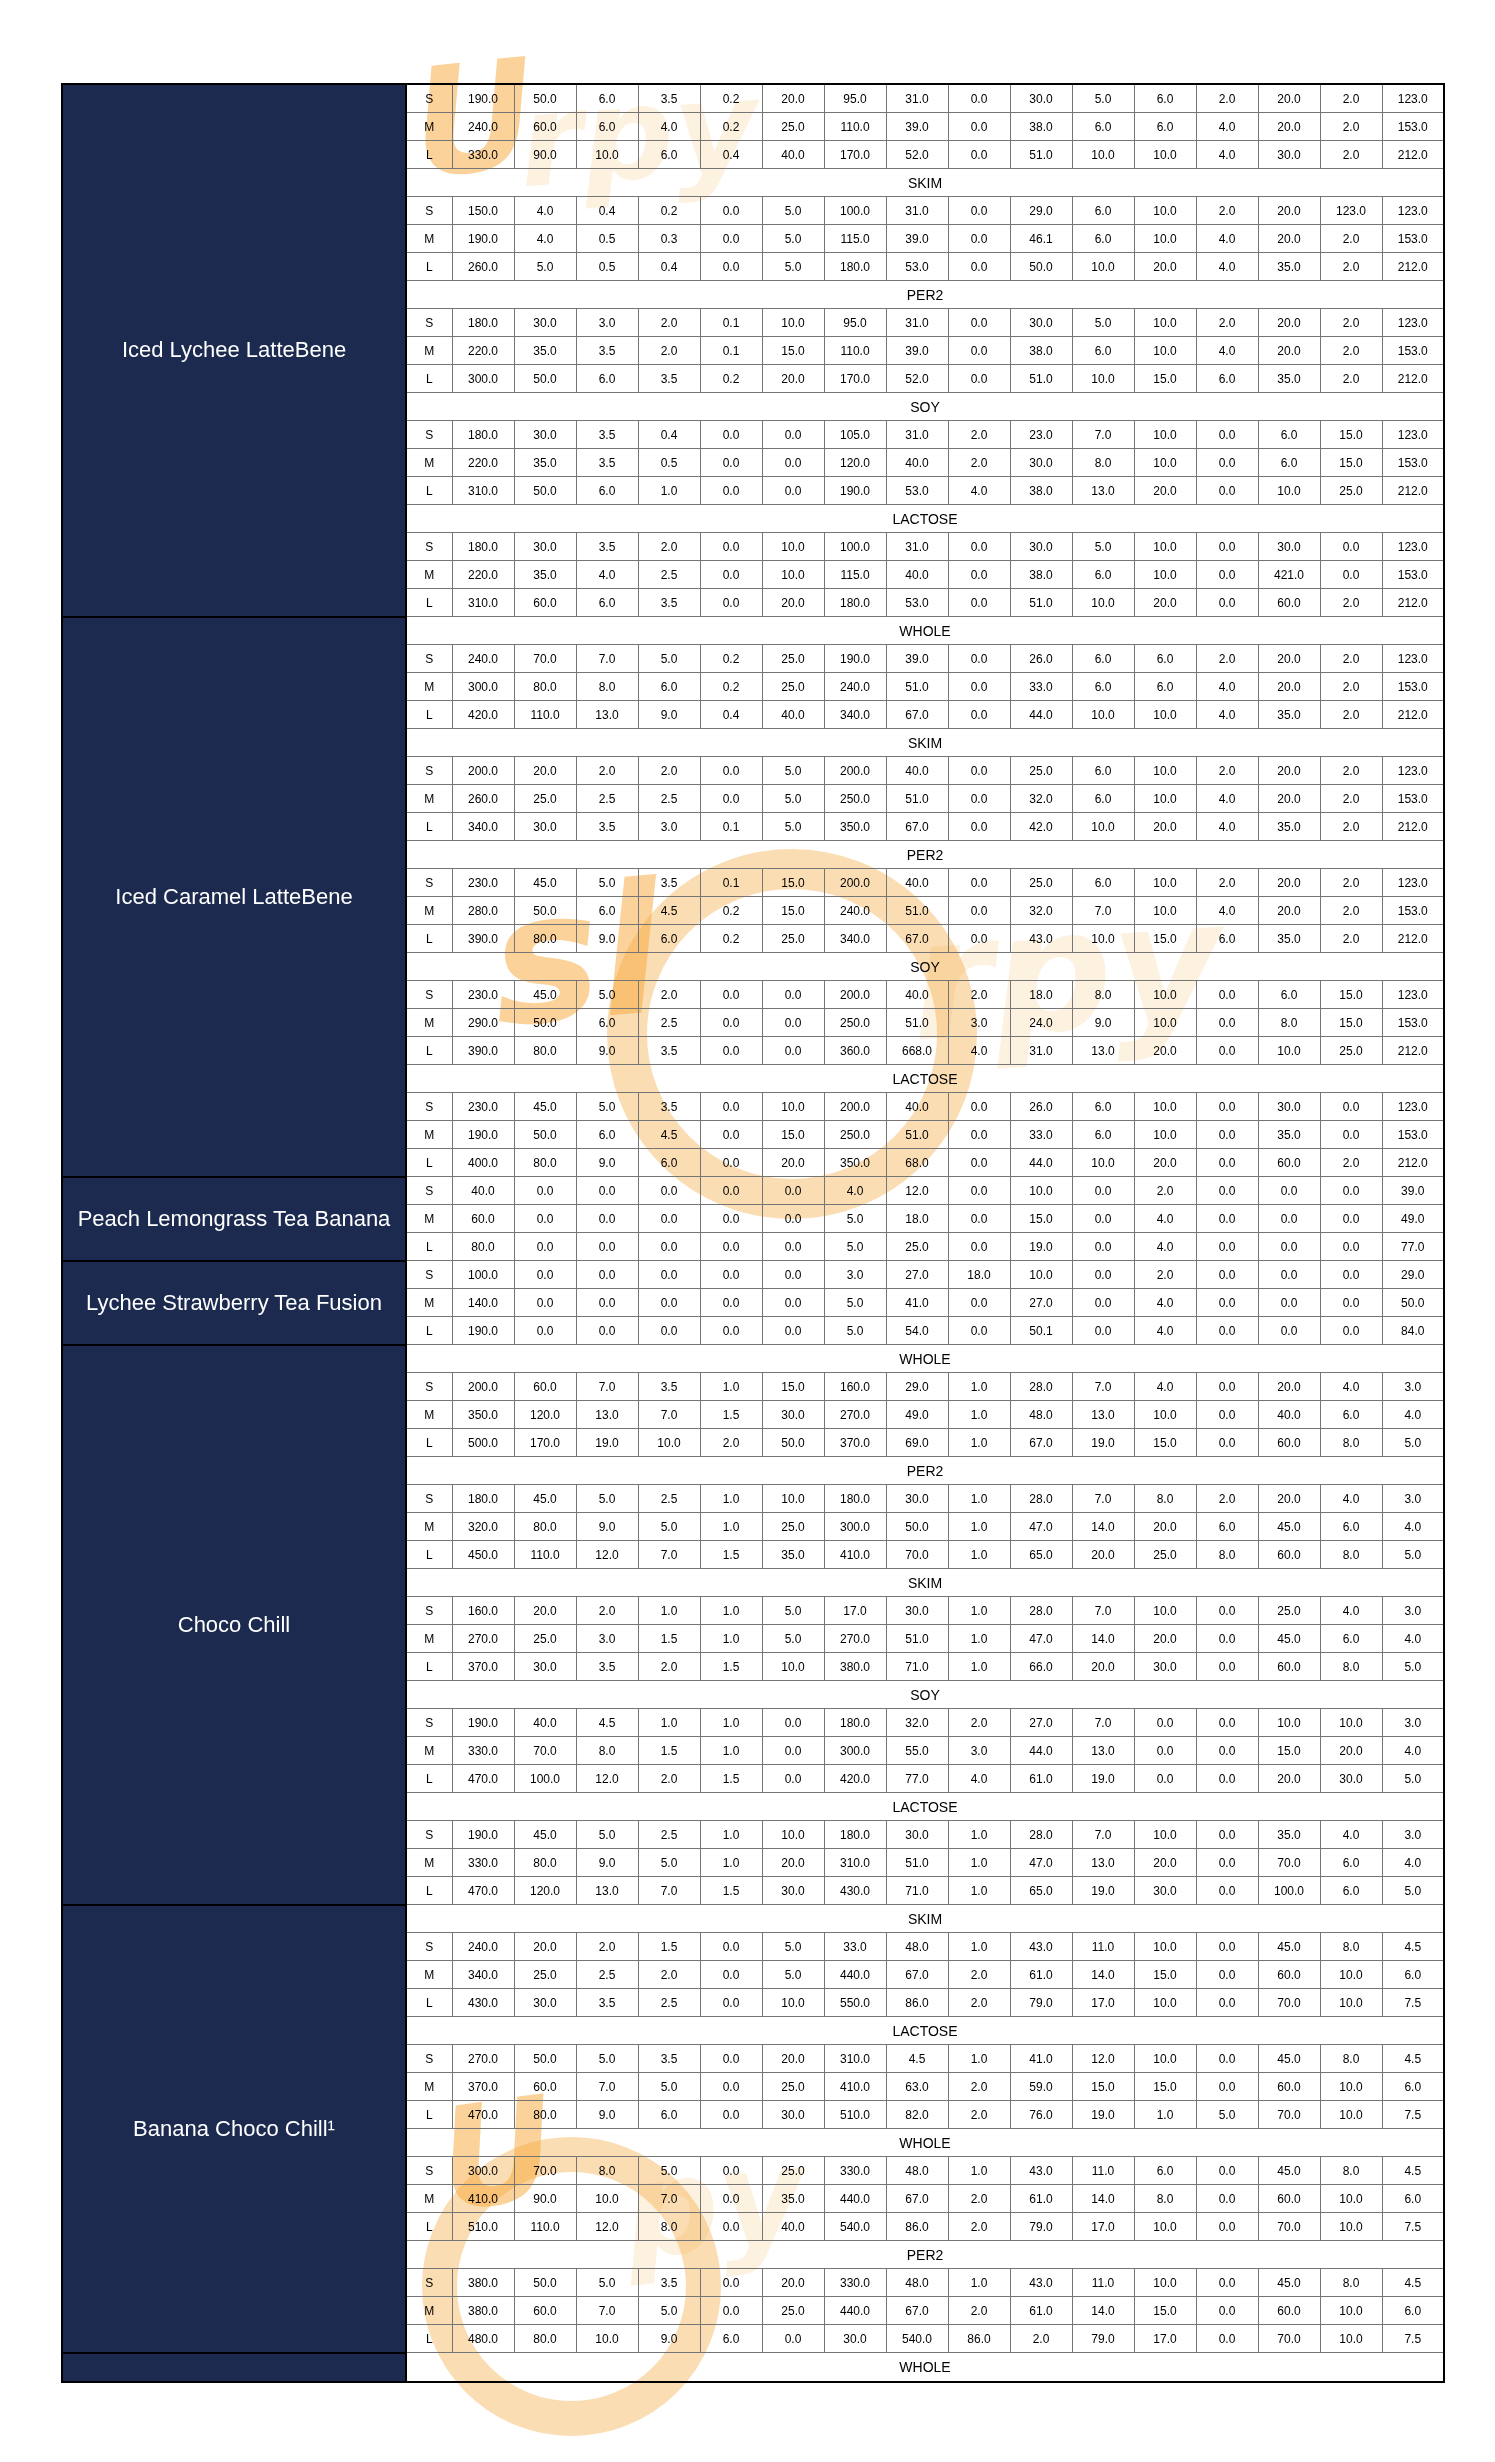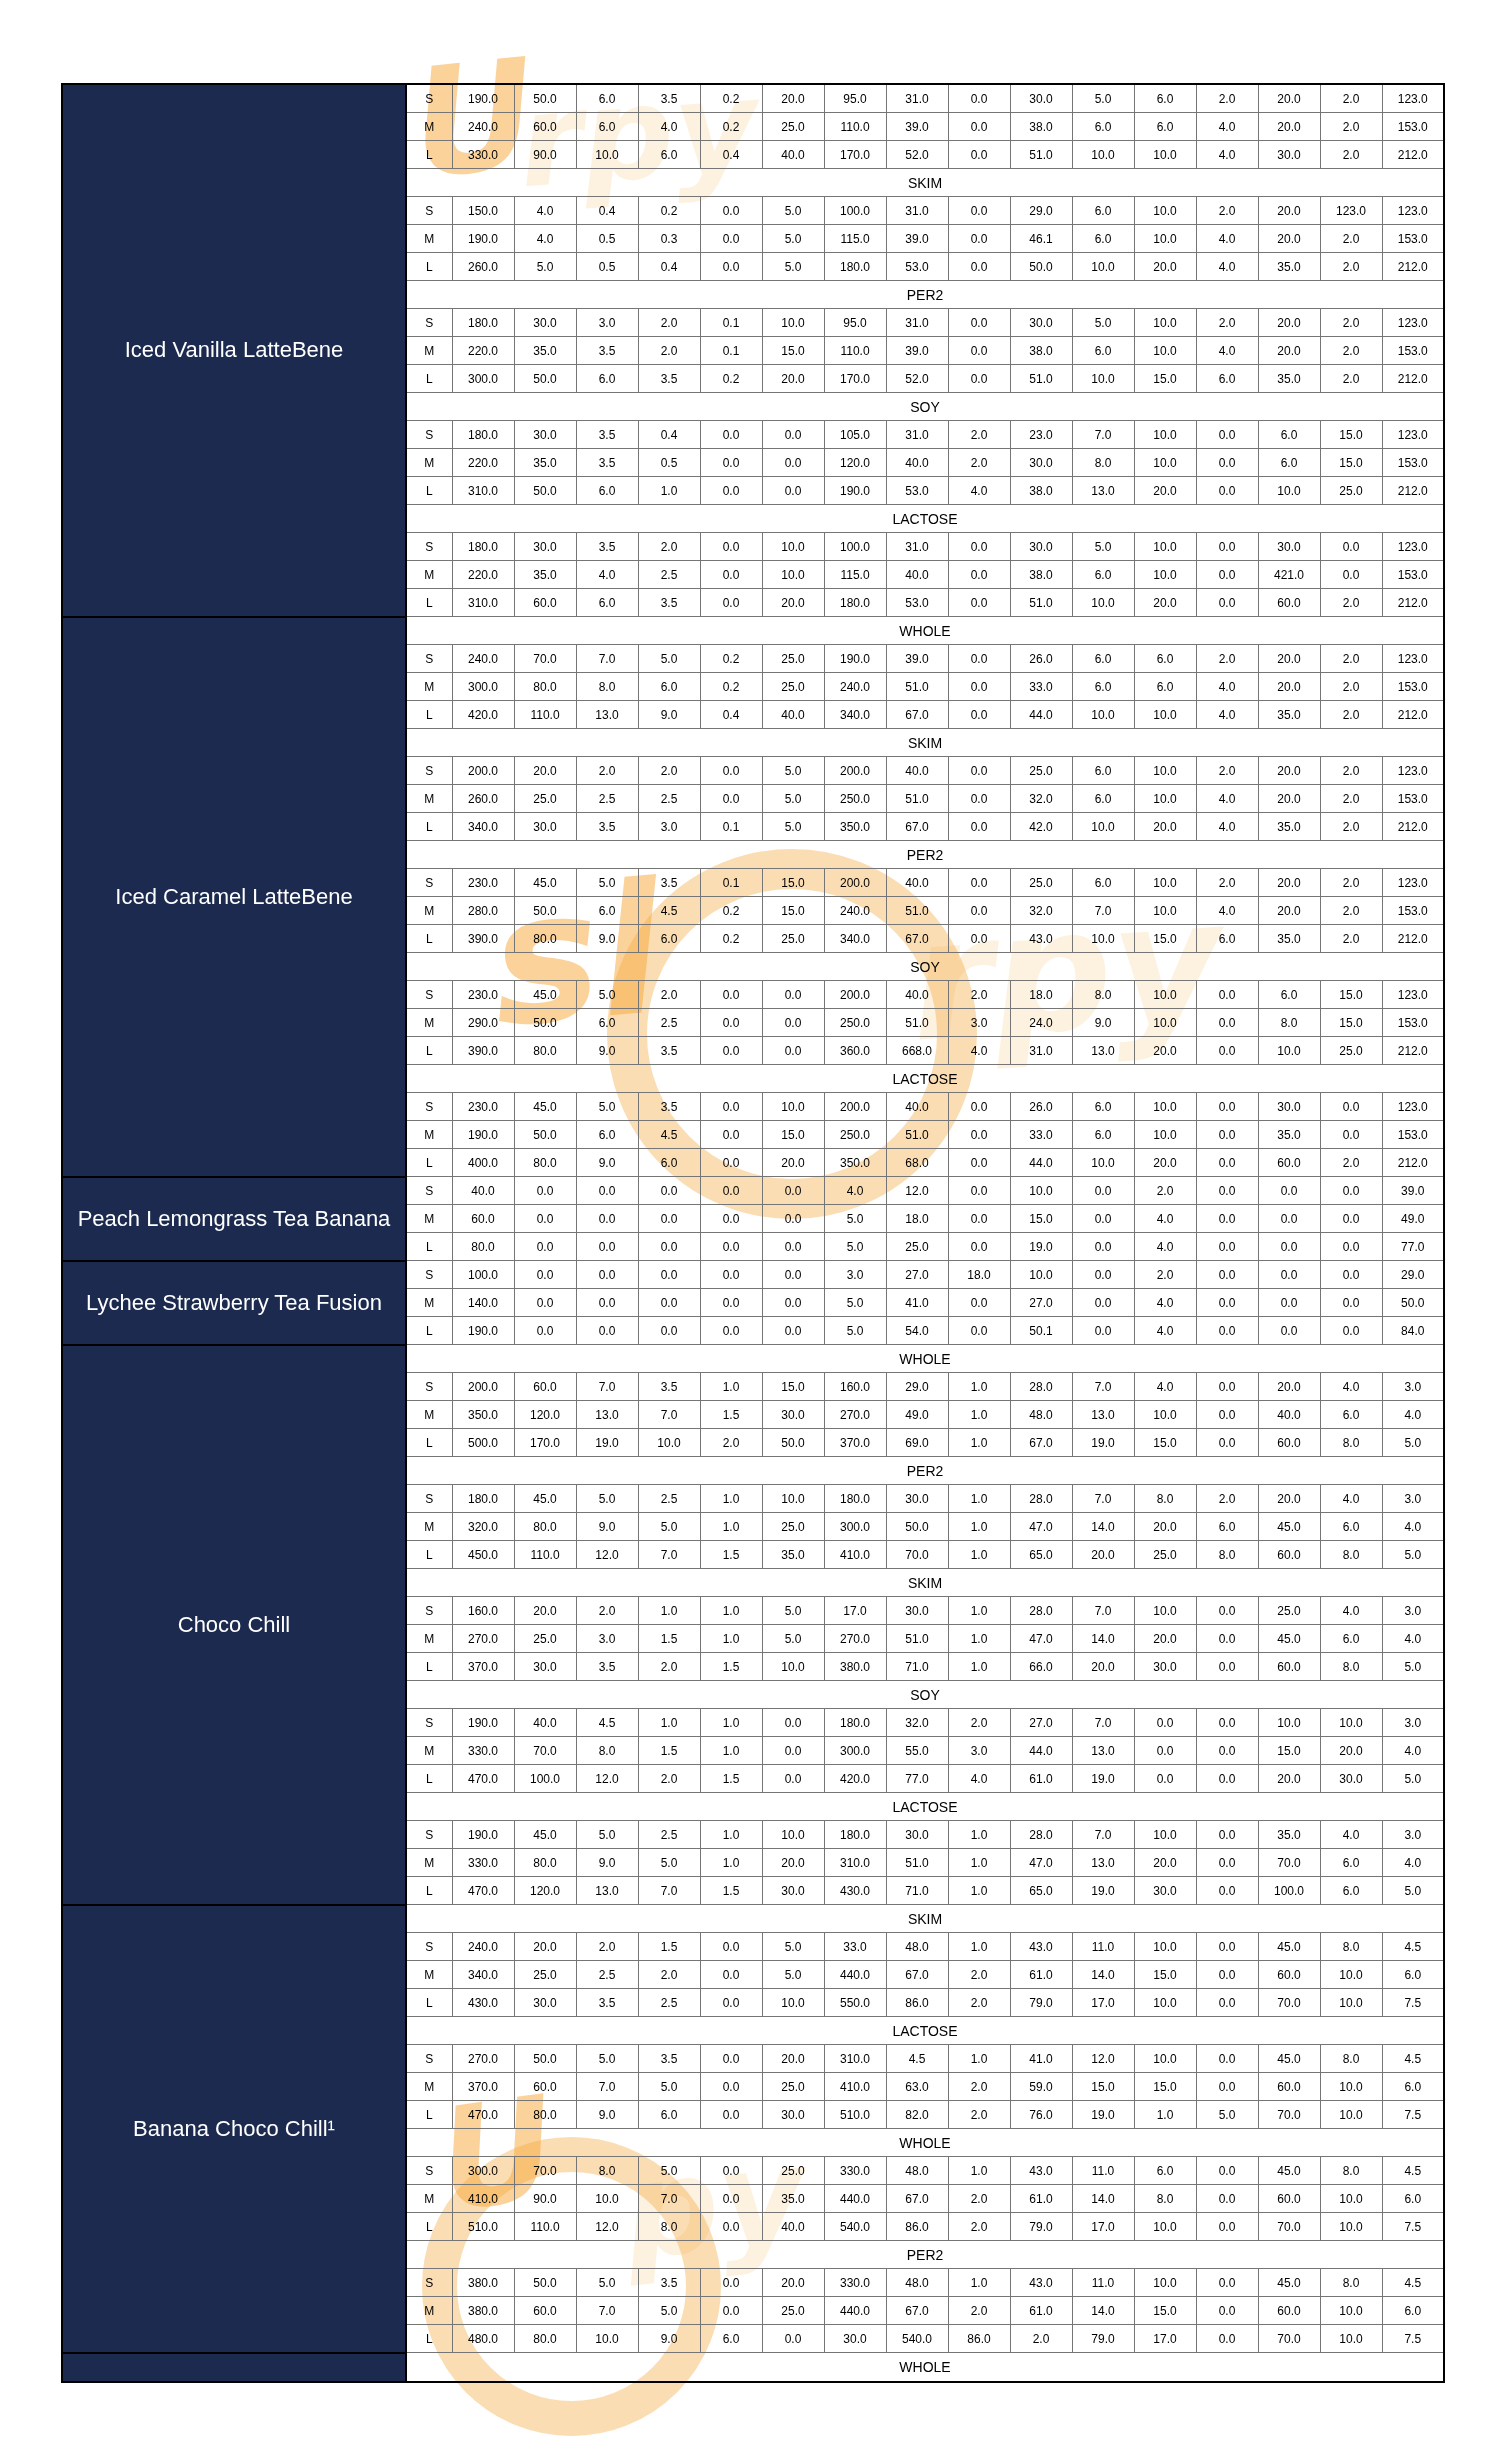--- a/index.html
+++ b/index.html
@@ -58,21 +58,21 @@
         <col style="width:62px">
         <col style="width:62px">
         <col style="width:62px">
       <col style="width:62px">
         <col style="width:62px">
         <col style="width:62px">
         <col style="width:62px">
     </colgroup>
     <tbody>
         <tr class="section-start">
-          <td class="name-cell" rowspan="19">Iced Vanilla LatteBene</td>
+          <td class="name-cell" rowspan="19">Iced Lychee LatteBene</td>
           <td class="size-cell">S</td>
           <td class="value-cell">190.0</td>
           <td class="value-cell">50.0</td>
           <td class="value-cell">6.0</td>
           <td class="value-cell">3.5</td>
           <td class="value-cell">0.2</td>
           <td class="value-cell">20.0</td>
           <td class="value-cell">95.0</td>
           <td class="value-cell">31.0</td>
           <td class="value-cell">0.0</td>

